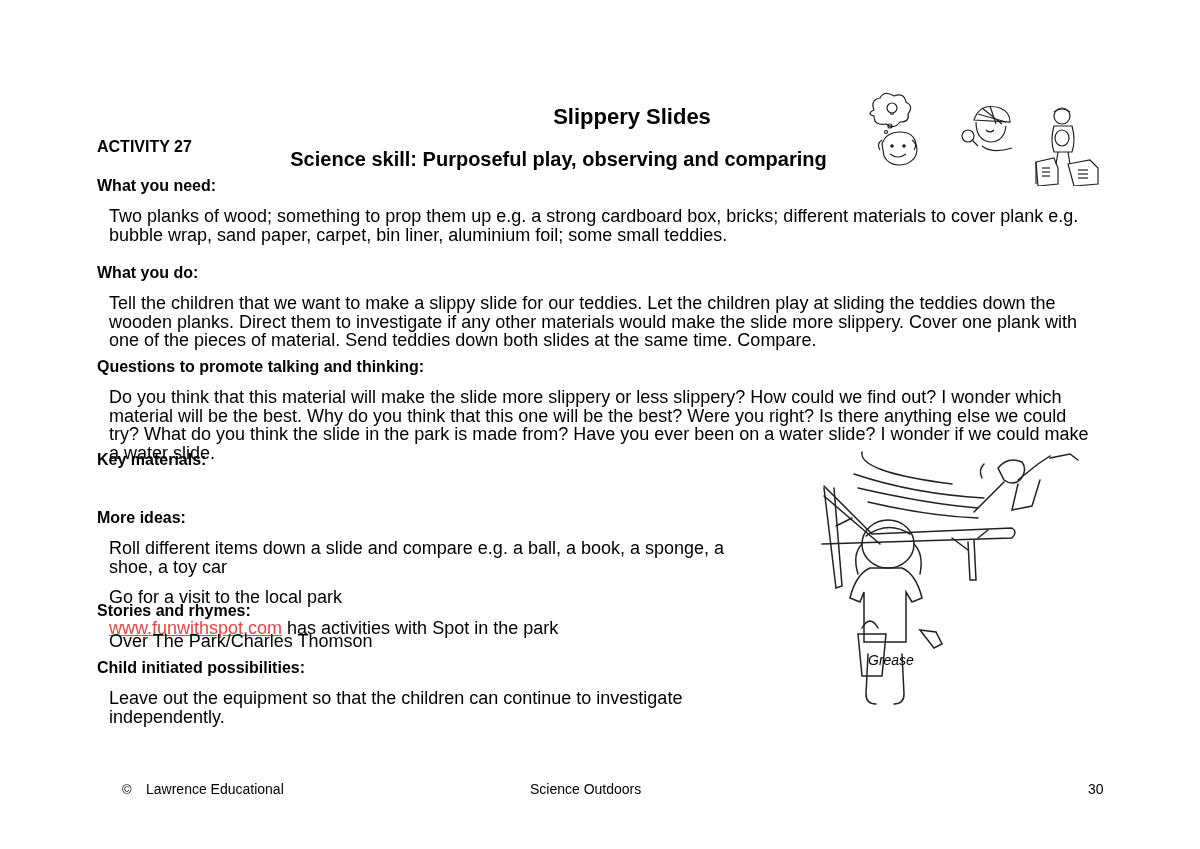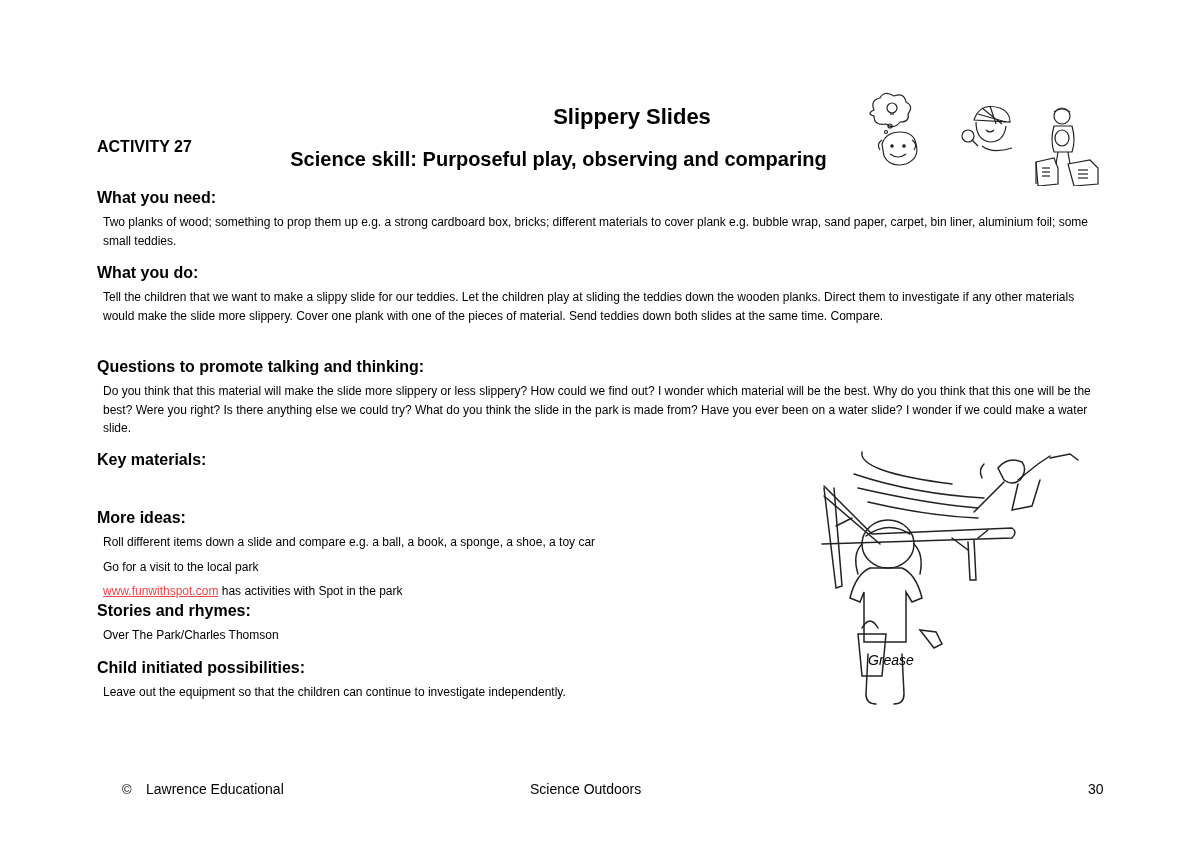--- a/index.html
+++ b/index.html
@@ -6,21 +6,21 @@
     body {
       width: 1200px; height: 849px; position: relative; overflow: hidden;
       font-family: "Liberation Sans", sans-serif; color: #000;
     }
     .abs { position: absolute; }
     .activity-label { left: 97px; top: 111px; font-size: 16px; font-weight: bold; margin-top: 27px; }
     .title { left: 0; width: 1196px; top: 104px; text-align: center; font-size: 22px; font-weight: bold; margin-left: 34px; }
     .skill { left: 0; width: 1117px; top: 148px; text-align: center; font-size: 20px; font-weight: bold; }
     .section { left: 97px; width: 1010px; }
     .section h2 { margin: 0; font-size: 16px; font-weight: bold; line-height: 19px; }
-    .section p { margin: 6px; font-size: 12px; line-height: 18.5px; }
+    .section p { margin: 12px; font-size: 18px; line-height: 18.5px; }
     .narrow { width: 680px; }
     .link { color: #ef4444; text-decoration: underline; }
     .footer { top: 781px; font-size: 14px; }
     .footer-left { left: 122px; }
     .footer-center { left: 530px; }
     .footer-right { left: 1088px; }
     .copy { display: inline-block; width: 24px; font-size: 13px; }
     svg { display: block; }
   </style>
 </head>
@@ -68,21 +68,21 @@
     <path d="M34 60 l22 -4 l8 8 v16 l-24 2z"></path>
     <line x1="8" y1="64" x2="16" y2="64"></line>
       <line x1="8" y1="68" x2="16" y2="68"></line>
       <line x1="8" y1="72" x2="16" y2="72"></line>
     <line x1="44" y1="66" x2="54" y2="66"></line>
       <line x1="44" y1="70" x2="54" y2="70"></line>
       <line x1="44" y1="74" x2="54" y2="74"></line>
   </svg>
 </div>
 
-<div class="abs section" style="top:188px;">
+<div class="abs section" style="top:176px;">
   <h2>What you need:</h2>
   <p>Two planks of wood; something to prop them up e.g. a strong cardboard box, bricks; different materials to cover plank e.g. bubble wrap, sand paper, carpet, bin liner, aluminium foil; some small teddies.</p>
 </div>
 
 <div class="abs section" style="top:263px;">
   <h2>What you do:</h2>
   <p>Tell the children that we want to make a slippy slide for our teddies. Let the children play at sliding the teddies down the wooden planks. Direct them to investigate if any other materials would make the slide more slippery. Cover one plank with one of the pieces of material. Send teddies down both slides at the same time. Compare.</p>
 </div>
 
 <div class="abs section" style="top:357px; width:1012px;">

